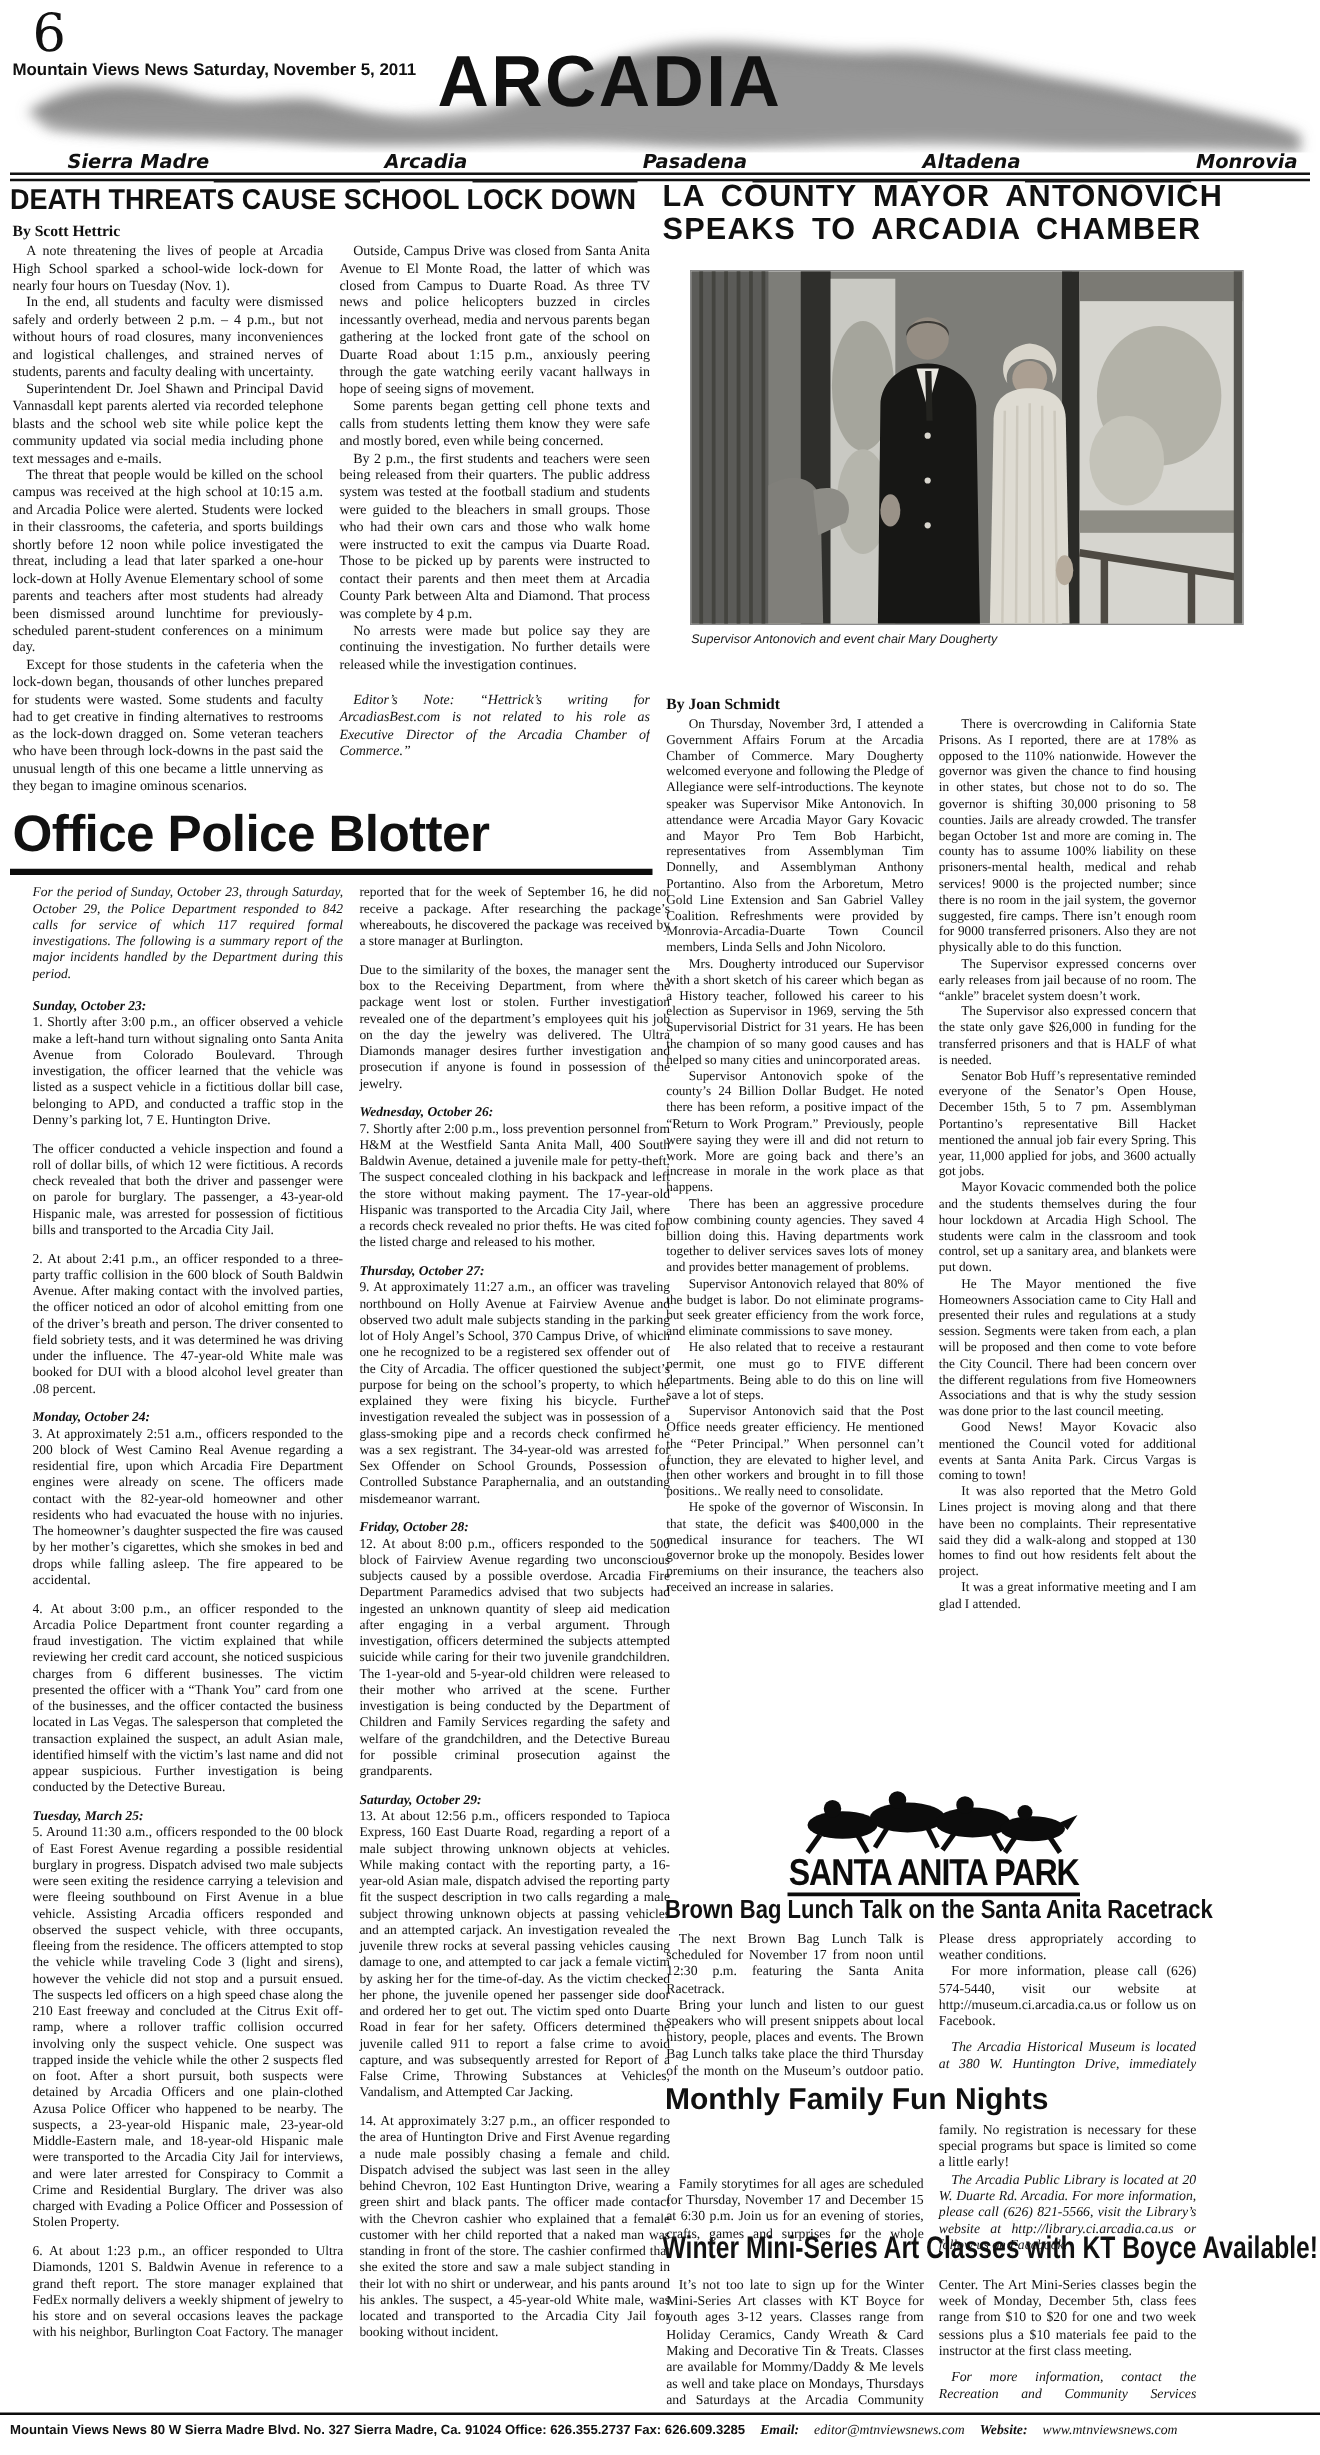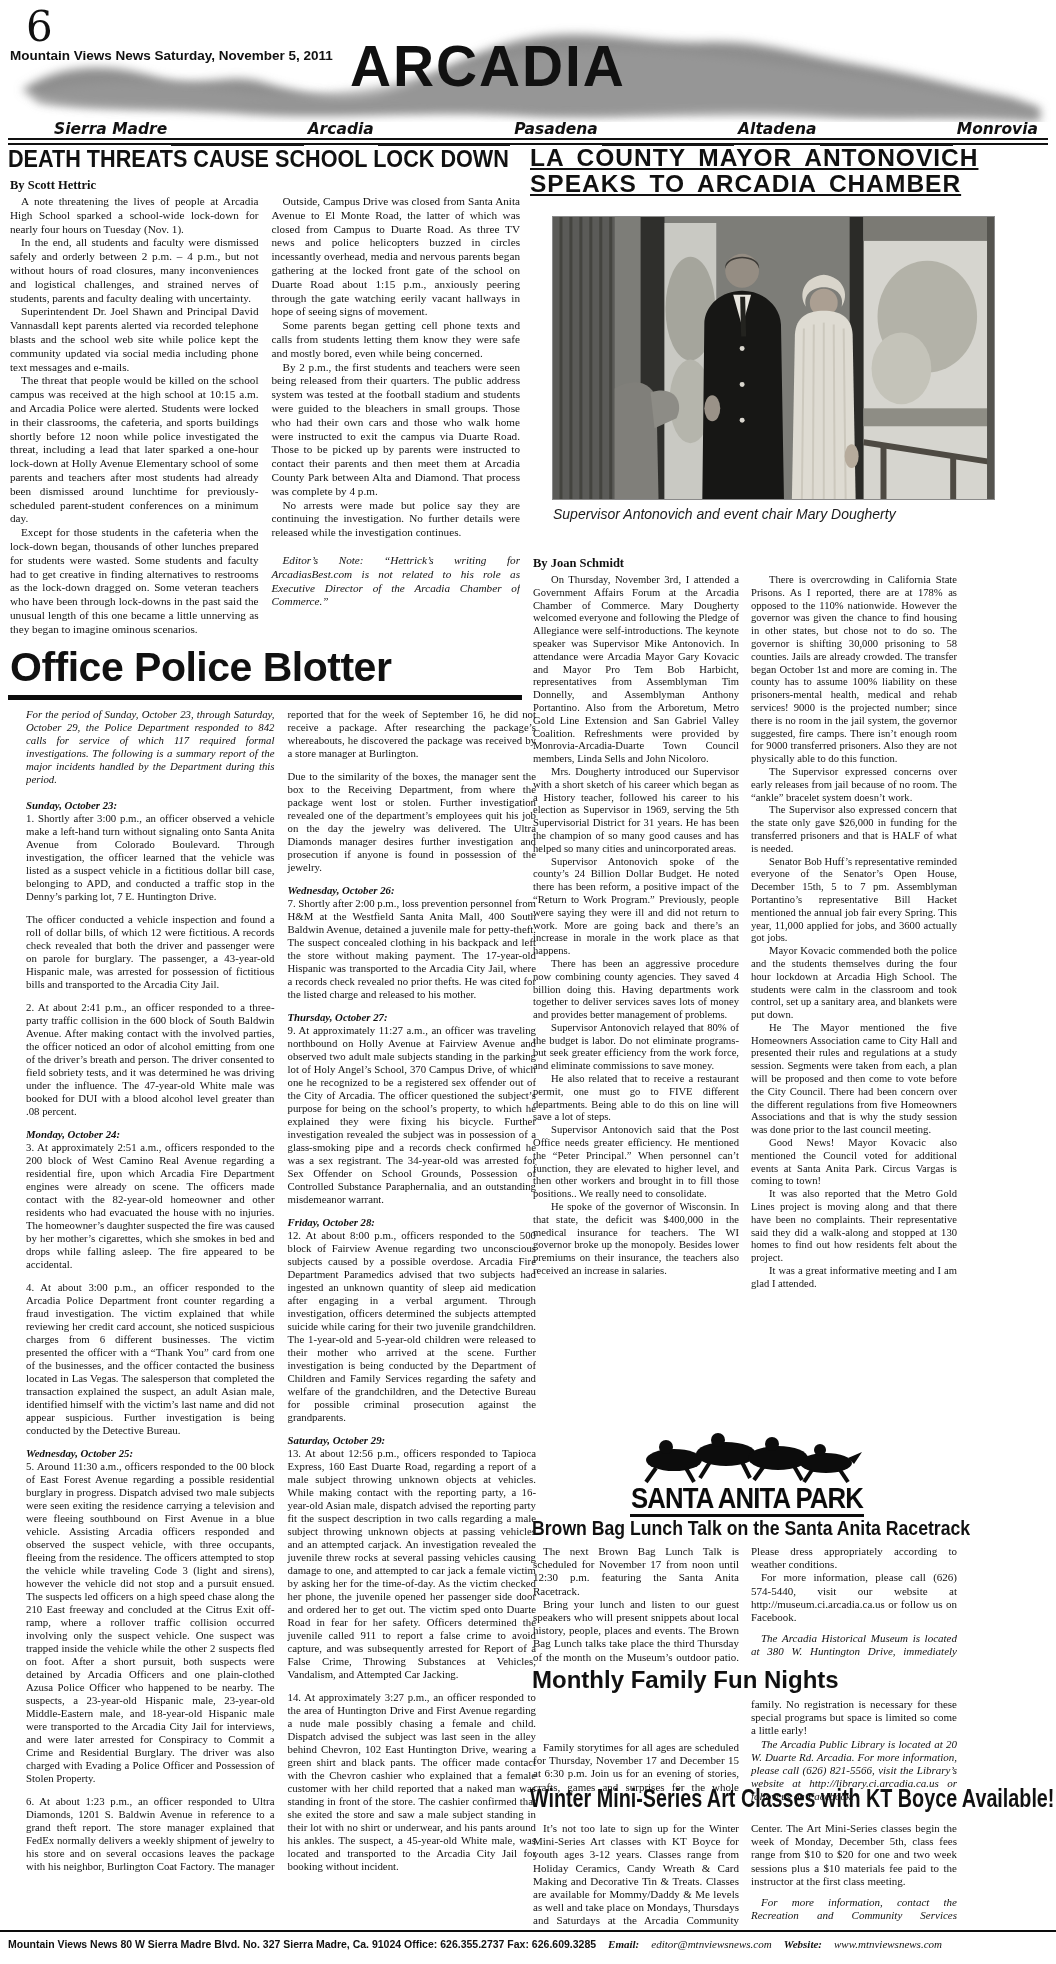--- a/index.html
+++ b/index.html
@@ -30,24 +30,24 @@
 
   
   #blotter-heading { left: 10px; top: 644px; font-family: "Liberation Sans", sans-serif; font-weight: 800; font-size: 41px; letter-spacing: -0.5px; white-space: nowrap; }
   #blotter-rule { left: 8px; top: 695px; width: 514px; height: 5px; background: #0c0c0c; }
   #blotter-body { left: 26px; top: 708px; width: 510px; height: 1218px; column-count: 2; column-gap: 13px; font-size: 10.8px; line-height: 13px; }
   #blotter-body p.intro { font-style: italic; margin-bottom: 13px; }
   #blotter-body p.day { font-weight: bold; font-style: italic; margin-top: 4px; }
   #blotter-body p.item { margin-bottom: 10px; }
 
   
-  #a2-headline { left: 530px; top: 145px; width: 522px; font-family: "Liberation Sans", sans-serif; font-weight: 800; font-size: 24.5px; line-height: 25.5px; letter-spacing: 1px; word-spacing: 5px; text-decoration: underline; }
+  #a2-headline { left: 530px; top: 145px; width: 522px; font-family: "Liberation Sans", sans-serif; font-weight: 800; font-size: 24.5px; line-height: 25.5px; letter-spacing: 1px; word-spacing: 5px; }
   #photo { left: 552px; top: 216px; width: 443px; height: 284px; border: 1px solid #8a8a8a; }
   #photo svg { display: block; }
-  #photo-caption { left: 553px; top: 506px; width: 440px; font-family: "Liberation Sans", sans-serif; font-style: italic; font-size: 14px; color: #1c1c1c; }
+  #photo-caption { left: 553px; top: 506px; width: 440px; font-family: "Liberation Sans", sans-serif; font-style: italic; font-size: 10px; color: #1c1c1c; }
   #a2-byline { left: 533px; top: 556px; font-weight: bold; font-size: 12.5px; }
   #a2-body { left: 533px; top: 574px; width: 424px; height: 856px; column-count: 2; column-gap: 12px; font-size: 10.6px; line-height: 12.8px; }
   #a2-body p { text-indent: 18px; }
 
   
   #sap-logo { left: 626px; top: 1430px; width: 242px; height: 92px; }
   #bb-heading { left: 532px; top: 1516px; width: 520px; font-family: "Liberation Sans", sans-serif; font-weight: 800; font-size: 21px; white-space: nowrap; transform: scaleX(.84); transform-origin: left; }
   #bb-body { left: 533px; top: 1545px; width: 424px; height: 122px; column-count: 2; column-gap: 12px; font-size: 11px; line-height: 13.2px; }
   #bb-body p.para { text-indent: 10px; }
   #bb-body p.italic { font-style: italic; text-indent: 10px; margin-top: 8px; }
@@ -118,21 +118,21 @@
   <div id="blotter-rule" class="abs"></div>
   <div id="blotter-body" class="abs serif-body">
       <p class="intro">For the period of Sunday, October 23, through Saturday, October 29, the Police Department responded to 842 calls for service of which 117 required formal investigations.  The following is a summary report of the major incidents handled by the Department during this period.</p>
       <p class="day">Sunday, October 23:</p>
       <p class="item">1. Shortly after 3:00 p.m., an officer observed a vehicle make a left-hand turn without signaling onto Santa Anita Avenue from Colorado Boulevard. Through investigation, the officer learned that the vehicle was listed as a suspect vehicle in a fictitious dollar bill case, belonging to APD, and conducted a traffic stop in the Denny’s parking lot, 7 E. Huntington Drive.</p>
       <p class="item">The officer conducted a vehicle inspection and found a roll of dollar bills, of which 12 were fictitious. A records check revealed that both the driver and passenger were on parole for burglary. The passenger, a 43-year-old Hispanic male, was arrested for possession of fictitious bills and transported to the Arcadia City Jail.</p>
       <p class="item">2. At about 2:41 p.m., an officer responded to a three-party traffic collision in the 600 block of South Baldwin Avenue. After making contact with the involved parties, the officer noticed an odor of alcohol emitting from one of the driver’s breath and person. The driver consented to field sobriety tests, and it was determined he was driving under the influence. The 47-year-old White male was booked for DUI with a blood alcohol level greater than .08 percent.</p>
       <p class="day">Monday, October 24:</p>
       <p class="item">3. At approximately 2:51 a.m., officers responded to the 200 block of West Camino Real Avenue regarding a residential fire, upon which Arcadia Fire Department engines were already on scene. The officers made contact with the 82-year-old homeowner and other residents who had evacuated the house with no injuries. The homeowner’s daughter suspected the fire was caused by her mother’s cigarettes, which she smokes in bed and drops while falling asleep. The fire appeared to be accidental.</p>
       <p class="item">4. At about 3:00 p.m., an officer responded to the Arcadia Police Department front counter regarding a fraud investigation. The victim explained that while reviewing her credit card account, she noticed suspicious charges from 6 different businesses. The victim presented the officer with a “Thank You” card from one of the businesses, and the officer contacted the business located in Las Vegas. The salesperson that completed the transaction explained the suspect, an adult Asian male, identified himself with the victim’s last name and did not appear suspicious. Further investigation is being conducted by the Detective Bureau.</p>
-      <p class="day">Wednesday, October 25:</p>
+      <p class="day">Tuesday, March 25:</p>
       <p class="item">5. Around 11:30 a.m., officers responded to the 00 block of East Forest Avenue regarding a possible residential burglary in progress. Dispatch advised two male subjects were seen exiting the residence carrying a television and were fleeing southbound on First Avenue in a blue vehicle. Assisting Arcadia officers responded and observed the suspect vehicle, with three occupants, fleeing from the residence. The officers attempted to stop the vehicle while traveling Code 3 (light and sirens), however the vehicle did not stop and a pursuit ensued. The suspects led officers on a high speed chase along the 210 East freeway and concluded at the Citrus Exit off-ramp, where a rollover traffic collision occurred involving only the suspect vehicle. One suspect was trapped inside the vehicle while the other 2 suspects fled on foot. After a short pursuit, both suspects were detained by Arcadia Officers and one plain-clothed Azusa Police Officer who happened to be nearby. The suspects, a 23-year-old Hispanic male, 23-year-old Middle-Eastern male, and 18-year-old Hispanic male were transported to the Arcadia City Jail for interviews, and were later arrested for Conspiracy to Commit a Crime and Residential Burglary. The driver was also charged with Evading a Police Officer and Possession of Stolen Property.</p>
       <p class="item">6. At about 1:23 p.m., an officer responded to Ultra Diamonds, 1201 S. Baldwin Avenue in reference to a grand theft report. The store manager explained that FedEx normally delivers a weekly shipment of jewelry to his store and on several occasions leaves the package with his neighbor, Burlington Coat Factory. The manager reported that for the week of September 16, he did not receive a package. After researching the package’s whereabouts, he discovered the package was received by a store manager at Burlington.</p>
       <p class="item">Due to the similarity of the boxes, the manager sent the box to the Receiving Department, from where the package went lost or stolen. Further investigation revealed one of the department’s employees quit his job on the day the jewelry was delivered. The Ultra Diamonds manager desires further investigation and prosecution if anyone is found in possession of the jewelry.</p>
       <p class="day">Wednesday, October 26:</p>
       <p class="item">7. Shortly after 2:00 p.m., loss prevention personnel from H&amp;M at the Westfield Santa Anita Mall, 400 South Baldwin Avenue, detained a juvenile male for petty-theft. The suspect concealed clothing in his backpack and left the store without making payment. The 17-year-old Hispanic was transported to the Arcadia City Jail, where a records check revealed no prior thefts. He was cited for the listed charge and released to his mother.</p>
       <p class="day">Thursday, October 27:</p>
       <p class="item">9. At approximately 11:27 a.m., an officer was traveling northbound on Holly Avenue at Fairview Avenue and observed two adult male subjects standing in the parking lot of Holy Angel’s School, 370 Campus Drive, of which one he recognized to be a registered sex offender out of the City of Arcadia. The officer questioned the subject’s purpose for being on the school’s property, to which he explained they were fixing his bicycle. Further investigation revealed the subject was in possession of a glass-smoking pipe and a records check confirmed he was a sex registrant. The 34-year-old was arrested for Sex Offender on School Grounds, Possession of Controlled Substance Paraphernalia, and an outstanding misdemeanor warrant.</p>
       <p class="day">Friday, October 28:</p>
       <p class="item">12. At about 8:00 p.m., officers responded to the 500 block of Fairview Avenue regarding two unconscious subjects caused by a possible overdose. Arcadia Fire Department Paramedics advised that two subjects had ingested an unknown quantity of sleep aid medication after engaging in a verbal argument. Through investigation, officers determined the subjects attempted suicide while caring for their two juvenile grandchildren. The 1-year-old and 5-year-old children were released to their mother who arrived at the scene. Further investigation is being conducted by the Department of Children and Family Services regarding the safety and welfare of the grandchildren, and the Detective Bureau for possible criminal prosecution against the grandparents.</p>
       <p class="day">Saturday, October 29:</p>

